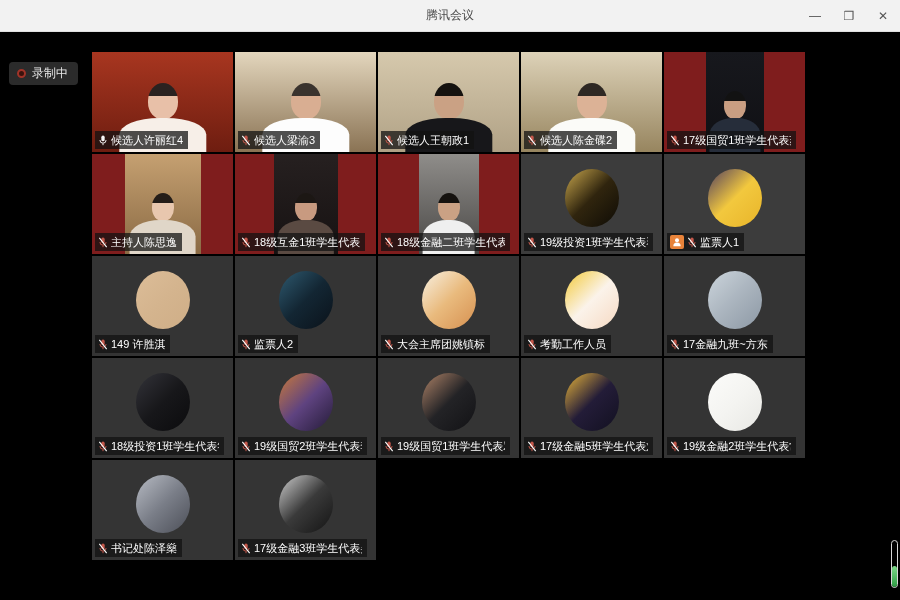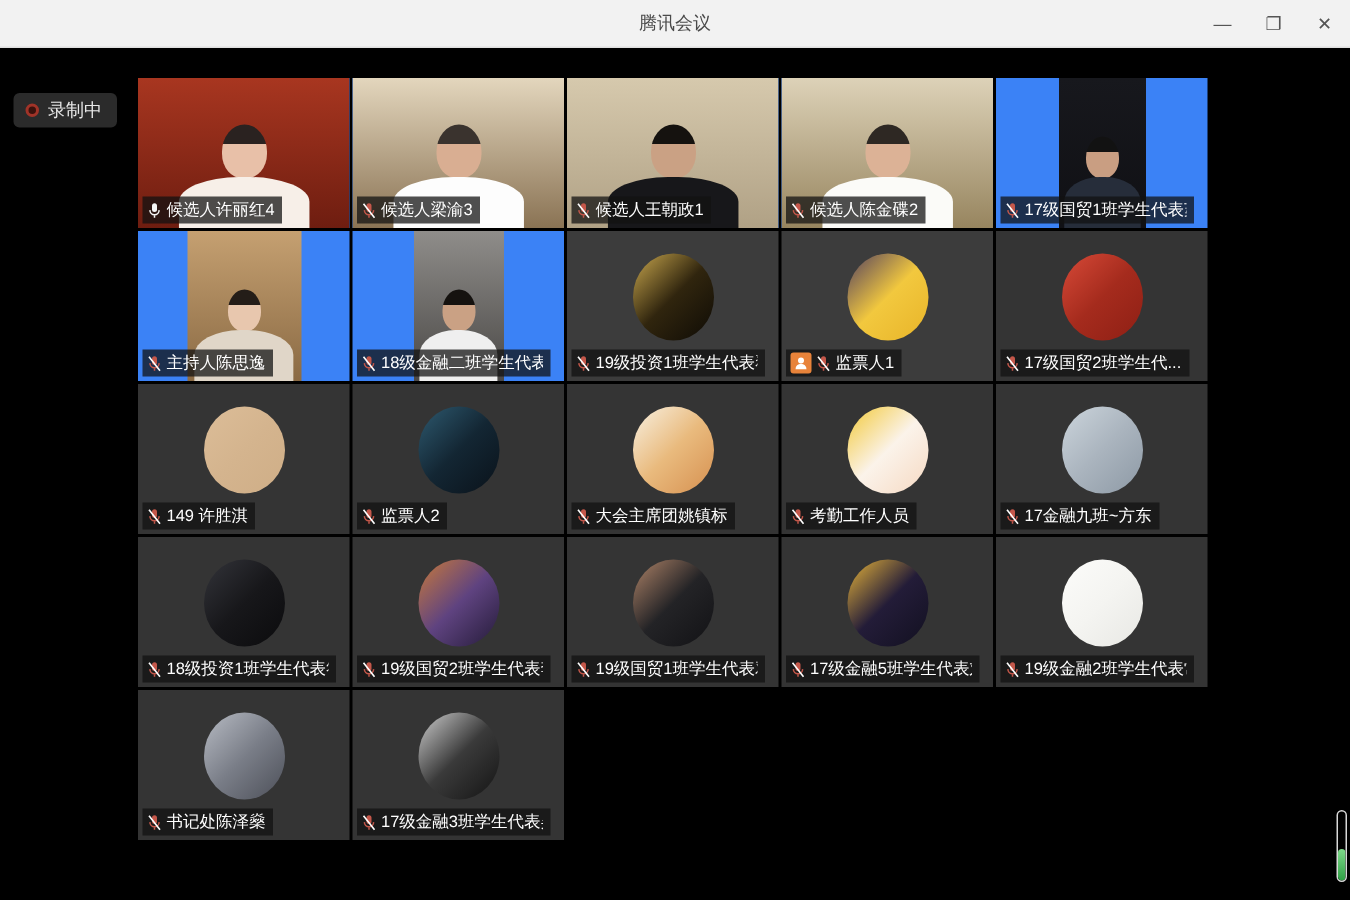--- a/index.html
+++ b/index.html
@@ -12,21 +12,21 @@
   .wbtn{width:34px;height:32px;display:flex;align-items:center;justify-content:center;font-size:12px;color:#555;cursor:pointer;}
   
   .stage{position:absolute;top:32px;left:0;width:900px;height:568px;background:#000;}
   
   .recording{position:absolute;left:9px;top:30px;height:23px;background:#2b2b2b;border-radius:4px;display:flex;align-items:center;gap:6px;padding:0 10px 0 8px;}
   .rec-dot{width:9px;height:9px;border:2px solid #a03328;border-radius:50%;box-sizing:border-box;background:#3a120d;}
   .rec-label{color:#e8e8e8;font-size:12px;}
   
   .grid{position:absolute;left:92px;top:20px;width:713px;height:508px;display:grid;grid-template-columns:repeat(5,1fr);grid-template-rows:repeat(5,1fr);gap:2px;}
   .tile{position:relative;overflow:hidden;background:#343434;}
-  .tile.video{background:#3b82f6;text-align:right;}
+  .tile.video{background:#7f1d1d;text-align:right;}
   .vid{position:absolute;top:0;bottom:0;}
   .vid.full{left:0;right:0;}
   .vid.portrait{left:50%;transform:translateX(-50%);}
   .head{position:absolute;bottom:33%;left:50%;transform:translateX(-50%);border-radius:50% 50% 46% 46%;}
   .torso{position:absolute;bottom:-2px;left:50%;transform:translateX(-50%);border-radius:46% 46% 0 0;}
   .avatar{position:absolute;top:44%;left:50%;transform:translate(-50%,-50%);width:54px;height:58px;border-radius:50%;}
   .tag{position:absolute;left:3px;bottom:3px;display:flex;align-items:center;gap:3px;background:rgba(18,18,18,.74);color:#fff;font-size:11px;line-height:16px;padding:1px 5px 1px 3px;max-width:calc(100% - 12px);white-space:nowrap;overflow:hidden;box-sizing:border-box;}
   .tag .nm{overflow:hidden;text-overflow:clip;white-space:nowrap;}
   .badge{flex:0 0 auto;width:14px;height:14px;border-radius:2px;background:#e8833a;display:flex;align-items:center;justify-content:center;}
   .micwrap{flex:0 0 auto;display:flex;align-items:center;}
@@ -160,20 +160,37 @@
                 <rect x="4" y="1" width="4" height="7" rx="2" fill="#c4574a"></rect>
                 <path d="M2.3 6.5 a3.7 3.7 0 0 0 7.4 0" fill="none" stroke="#c4574a" stroke-width="1.2"></path>
                 <line x1="6" y1="10.6" x2="6" y2="12.6" stroke="#c4574a" stroke-width="1.2"></line>
                 <line x1="1.6" y1="1.4" x2="10.4" y2="12.6" stroke="#ffffff" stroke-width="1.3"></line>
               </svg>
             </span>
             <span class="nm">主持人陈思逸</span>
           </div>
         </div>
         <div class="tile video">
+          <div class="vid portrait" style="width: 64px; background: linear-gradient(rgb(38, 32, 32), rgb(23, 18, 18));">
+            <div class="head" style="width: 22px; height: 28px; background: linear-gradient(rgb(28, 23, 20) 0px, rgb(28, 23, 20) 36%, rgb(200, 154, 128) 36%);"></div>
+            <div class="torso" style="width: 88%; height: 36%; background: rgb(90, 74, 66);"></div>
+          </div>
+          <div class="tag">
+            <span class="micwrap">
+              <svg width="10" height="13" viewBox="0 0 12 14">
+                <rect x="4" y="1" width="4" height="7" rx="2" fill="#c4574a"></rect>
+                <path d="M2.3 6.5 a3.7 3.7 0 0 0 7.4 0" fill="none" stroke="#c4574a" stroke-width="1.2"></path>
+                <line x1="6" y1="10.6" x2="6" y2="12.6" stroke="#c4574a" stroke-width="1.2"></line>
+                <line x1="1.6" y1="1.4" x2="10.4" y2="12.6" stroke="#ffffff" stroke-width="1.3"></line>
+              </svg>
+            </span>
+            <span class="nm">18级互金1班学生代表</span>
+          </div>
+        </div>
+        <div class="tile video">
           <div class="vid portrait" style="width: 60px; background: linear-gradient(rgb(143, 141, 138), rgb(74, 72, 70));">
             <div class="head" style="width: 22px; height: 28px; background: linear-gradient(rgb(21, 18, 15) 0px, rgb(21, 18, 15) 36%, rgb(202, 161, 132) 36%);"></div>
             <div class="torso" style="width: 88%; height: 36%; background: rgb(239, 239, 239);"></div>
           </div>
           <div class="tag">
             <span class="micwrap">
               <svg width="10" height="13" viewBox="0 0 12 14">
                 <rect x="4" y="1" width="4" height="7" rx="2" fill="#c4574a"></rect>
                 <path d="M2.3 6.5 a3.7 3.7 0 0 0 7.4 0" fill="none" stroke="#c4574a" stroke-width="1.2"></path>
                 <line x1="6" y1="10.6" x2="6" y2="12.6" stroke="#c4574a" stroke-width="1.2"></line>
@@ -211,34 +228,20 @@
                 <rect x="4" y="1" width="4" height="7" rx="2" fill="#c4574a"></rect>
                 <path d="M2.3 6.5 a3.7 3.7 0 0 0 7.4 0" fill="none" stroke="#c4574a" stroke-width="1.2"></path>
                 <line x1="6" y1="10.6" x2="6" y2="12.6" stroke="#c4574a" stroke-width="1.2"></line>
                 <line x1="1.6" y1="1.4" x2="10.4" y2="12.6" stroke="#ffffff" stroke-width="1.3"></line>
               </svg>
             </span>
             <span class="nm">监票人1</span>
           </div>
         </div>
         <div class="tile">
-          <div class="avatar" style="background: linear-gradient(135deg, rgb(216, 74, 56), rgb(165, 43, 29), rgb(142, 31, 20));"></div>
-          <div class="tag">
-            <span class="micwrap">
-              <svg width="10" height="13" viewBox="0 0 12 14">
-                <rect x="4" y="1" width="4" height="7" rx="2" fill="#c4574a"></rect>
-                <path d="M2.3 6.5 a3.7 3.7 0 0 0 7.4 0" fill="none" stroke="#c4574a" stroke-width="1.2"></path>
-                <line x1="6" y1="10.6" x2="6" y2="12.6" stroke="#c4574a" stroke-width="1.2"></line>
-                <line x1="1.6" y1="1.4" x2="10.4" y2="12.6" stroke="#ffffff" stroke-width="1.3"></line>
-              </svg>
-            </span>
-            <span class="nm">17级国贸2班学生代...</span>
-          </div>
-        </div>
-        <div class="tile">
           <div class="avatar" style="background: linear-gradient(135deg, rgb(220, 189, 152), rgb(212, 180, 142), rgb(207, 174, 135));"></div>
           <div class="tag">
             <span class="micwrap">
               <svg width="10" height="13" viewBox="0 0 12 14">
                 <rect x="4" y="1" width="4" height="7" rx="2" fill="#c4574a"></rect>
                 <path d="M2.3 6.5 a3.7 3.7 0 0 0 7.4 0" fill="none" stroke="#c4574a" stroke-width="1.2"></path>
                 <line x1="6" y1="10.6" x2="6" y2="12.6" stroke="#c4574a" stroke-width="1.2"></line>
                 <line x1="1.6" y1="1.4" x2="10.4" y2="12.6" stroke="#ffffff" stroke-width="1.3"></line>
               </svg>
             </span>

